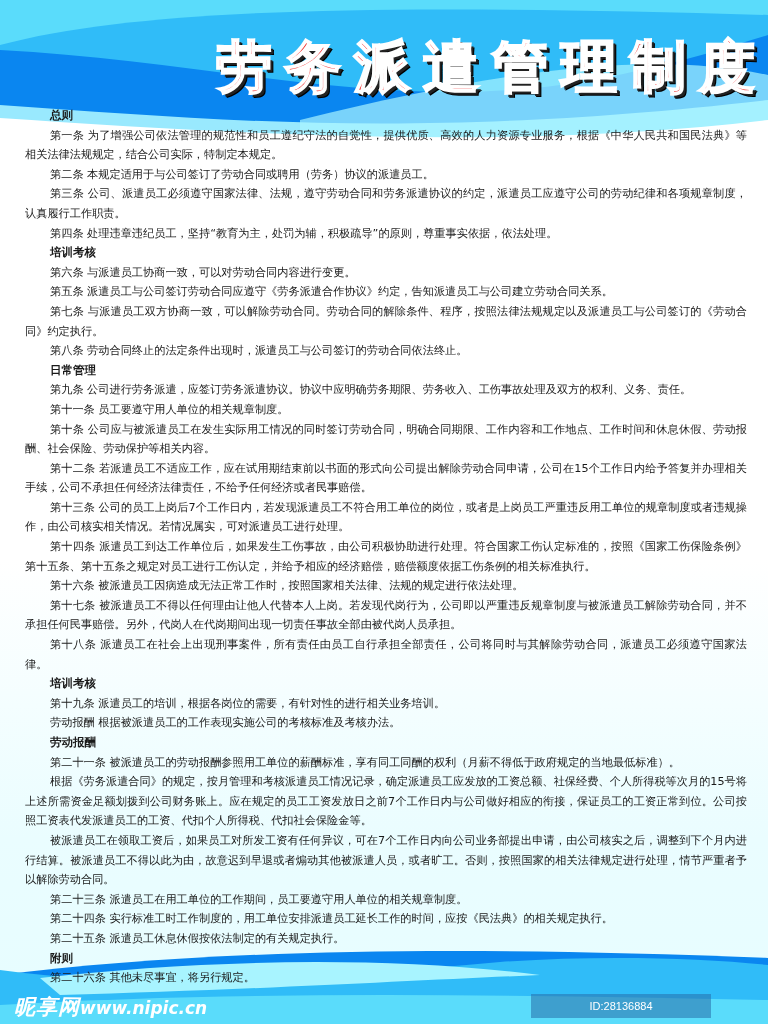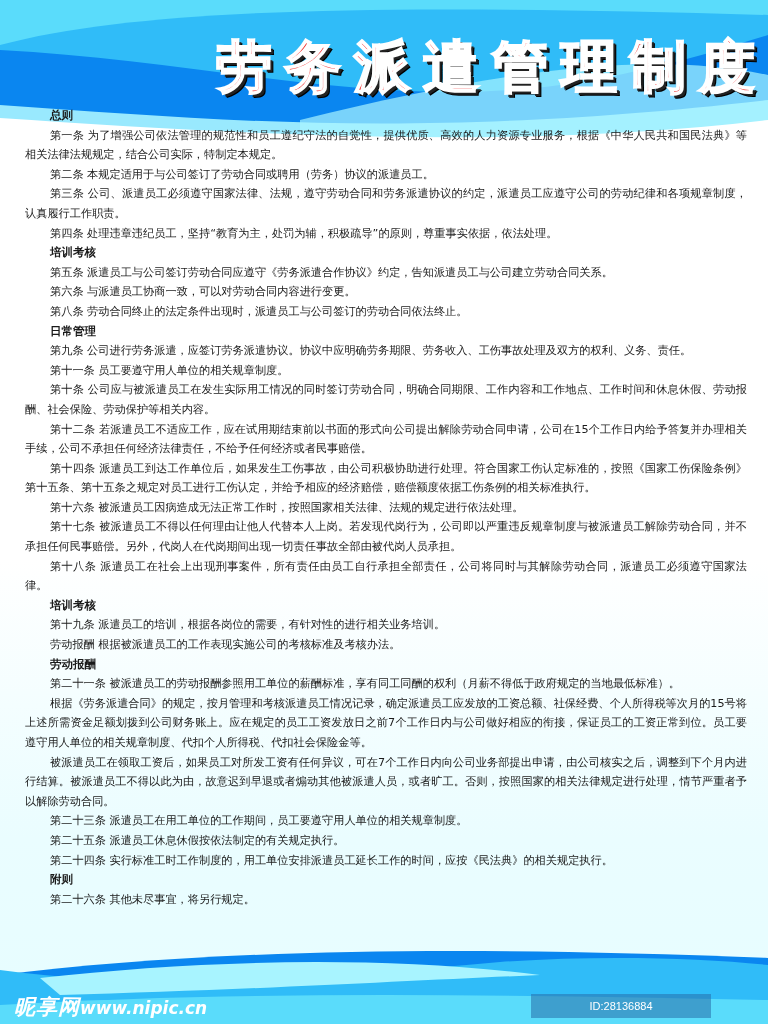--- a/index.html
+++ b/index.html
@@ -42,50 +42,52 @@
 <div class="content">
   <section>
     <h3>总则</h3>
     <p>第一条  为了增强公司依法管理的规范性和员工遵纪守法的自觉性，提供优质、高效的人力资源专业服务，根据《中华人民共和国民法典》等相关法律法规规定，结合公司实际，特制定本规定。</p>
     <p>第二条 本规定适用于与公司签订了劳动合同或聘用（劳务）协议的派遣员工。</p>
     <p>第三条  公司、派遣员工必须遵守国家法律、法规，遵守劳动合同和劳务派遣协议的约定，派遣员工应遵守公司的劳动纪律和各项规章制度，认真履行工作职责。</p>
     <p>第四条 处理违章违纪员工，坚持“教育为主，处罚为辅，积极疏导”的原则，尊重事实依据，依法处理。</p>
   </section>
   <section>
     <h3>培训考核</h3>
+    <p>第六条 与派遣员工协商一致，可以对劳动合同内容进行变更。</p>
     <p>第五条 派遣员工与公司签订劳动合同应遵守《劳务派遣合作协议》约定，告知派遣员工与公司建立劳动合同关系。</p>
-    <p>第六条 与派遣员工协商一致，可以对劳动合同内容进行变更。</p>
+    <p>第七条  与派遣员工双方协商一致，可以解除劳动合同。劳动合同的解除条件、程序，按照法律法规规定以及派遣员工与公司签订的《劳动合同》约定执行。</p>
     <p>第八条 劳动合同终止的法定条件出现时，派遣员工与公司签订的劳动合同依法终止。</p>
   </section>
   <section>
     <h3>日常管理</h3>
     <p>第九条 公司进行劳务派遣，应签订劳务派遣协议。协议中应明确劳务期限、劳务收入、工伤事故处理及双方的权利、义务、责任。</p>
     <p>第十一条 员工要遵守用人单位的相关规章制度。</p>
     <p>第十条  公司应与被派遣员工在发生实际用工情况的同时签订劳动合同，明确合同期限、工作内容和工作地点、工作时间和休息休假、劳动报酬、社会保险、劳动保护等相关内容。</p>
     <p>第十二条  若派遣员工不适应工作，应在试用期结束前以书面的形式向公司提出解除劳动合同申请，公司在15个工作日内给予答复并办理相关手续，公司不承担任何经济法律责任，不给予任何经济或者民事赔偿。</p>
+    <p>第十三条  公司的员工上岗后7个工作日内，若发现派遣员工不符合用工单位的岗位，或者是上岗员工严重违反用工单位的规章制度或者违规操作，由公司核实相关情况。若情况属实，可对派遣员工进行处理。</p>
     <p>第十四条  派遣员工到达工作单位后，如果发生工伤事故，由公司积极协助进行处理。符合国家工伤认定标准的，按照《国家工伤保险条例》第十五条、第十五条之规定对员工进行工伤认定，并给予相应的经济赔偿，赔偿额度依据工伤条例的相关标准执行。</p>
     <p>第十六条 被派遣员工因病造成无法正常工作时，按照国家相关法律、法规的规定进行依法处理。</p>
     <p>第十七条  被派遣员工不得以任何理由让他人代替本人上岗。若发现代岗行为，公司即以严重违反规章制度与被派遣员工解除劳动合同，并不承担任何民事赔偿。另外，代岗人在代岗期间出现一切责任事故全部由被代岗人员承担。</p>
     <p>第十八条  派遣员工在社会上出现刑事案件，所有责任由员工自行承担全部责任，公司将同时与其解除劳动合同，派遣员工必须遵守国家法律。</p>
   </section>
   <section>
     <h3>培训考核</h3>
     <p>第十九条 派遣员工的培训，根据各岗位的需要，有针对性的进行相关业务培训。</p>
     <p>劳动报酬 根据被派遣员工的工作表现实施公司的考核标准及考核办法。</p>
   </section>
   <section>
     <h3>劳动报酬</h3>
     <p>第二十一条 被派遣员工的劳动报酬参照用工单位的薪酬标准，享有同工同酬的权利（月薪不得低于政府规定的当地最低标准）。</p>
-    <p>根据《劳务派遣合同》的规定，按月管理和考核派遣员工情况记录，确定派遣员工应发放的工资总额、社保经费、个人所得税等次月的15号将上述所需资金足额划拨到公司财务账上。应在规定的员工工资发放日之前7个工作日内与公司做好相应的衔接，保证员工的工资正常到位。员工要遵守用人单位的相关规章制度、代扣个人所得税、代扣社会保险金等。</p>
+    <p>根据《劳务派遣合同》的规定，按月管理和考核派遣员工情况记录，确定派遣员工应发放的工资总额、社保经费、个人所得税等次月的15号将上述所需资金足额划拨到公司财务账上。应在规定的员工工资发放日之前7个工作日内与公司做好相应的衔接，保证员工的工资正常到位。公司按照工资表代发派遣员工的工资、代扣个人所得税、代扣社会保险金等。</p>
     <p>被派遣员工在领取工资后，如果员工对所发工资有任何异议，可在7个工作日内向公司业务部提出申请，由公司核实之后，调整到下个月内进行结算。被派遣员工不得以此为由，故意迟到早退或者煽动其他被派遣人员，或者旷工。否则，按照国家的相关法律规定进行处理，情节严重者予以解除劳动合同。</p>
   </section>
   <section>
     <p>第二十三条 派遣员工在用工单位的工作期间，员工要遵守用人单位的相关规章制度。</p>
+    <p>第二十四条 实行标准工时工作制度的，用工单位安排派遣员工延长工作的时间，应按《民法典》的相关规定执行。</p>
     <p>第二十五条 派遣员工休息休假按依法制定的有关规定执行。</p>
-    <p>第二十四条 实行标准工时工作制度的，用工单位安排派遣员工延长工作的时间，应按《民法典》的相关规定执行。</p>
   </section>
   <section>
     <h3>附则</h3>
     <p>第二十六条 其他未尽事宜，将另行规定。</p>
 
   </section>
 </div>
 
 <div class="footer-logo">
   <span>昵享网</span><span class="url">www.nipic.cn</span>

